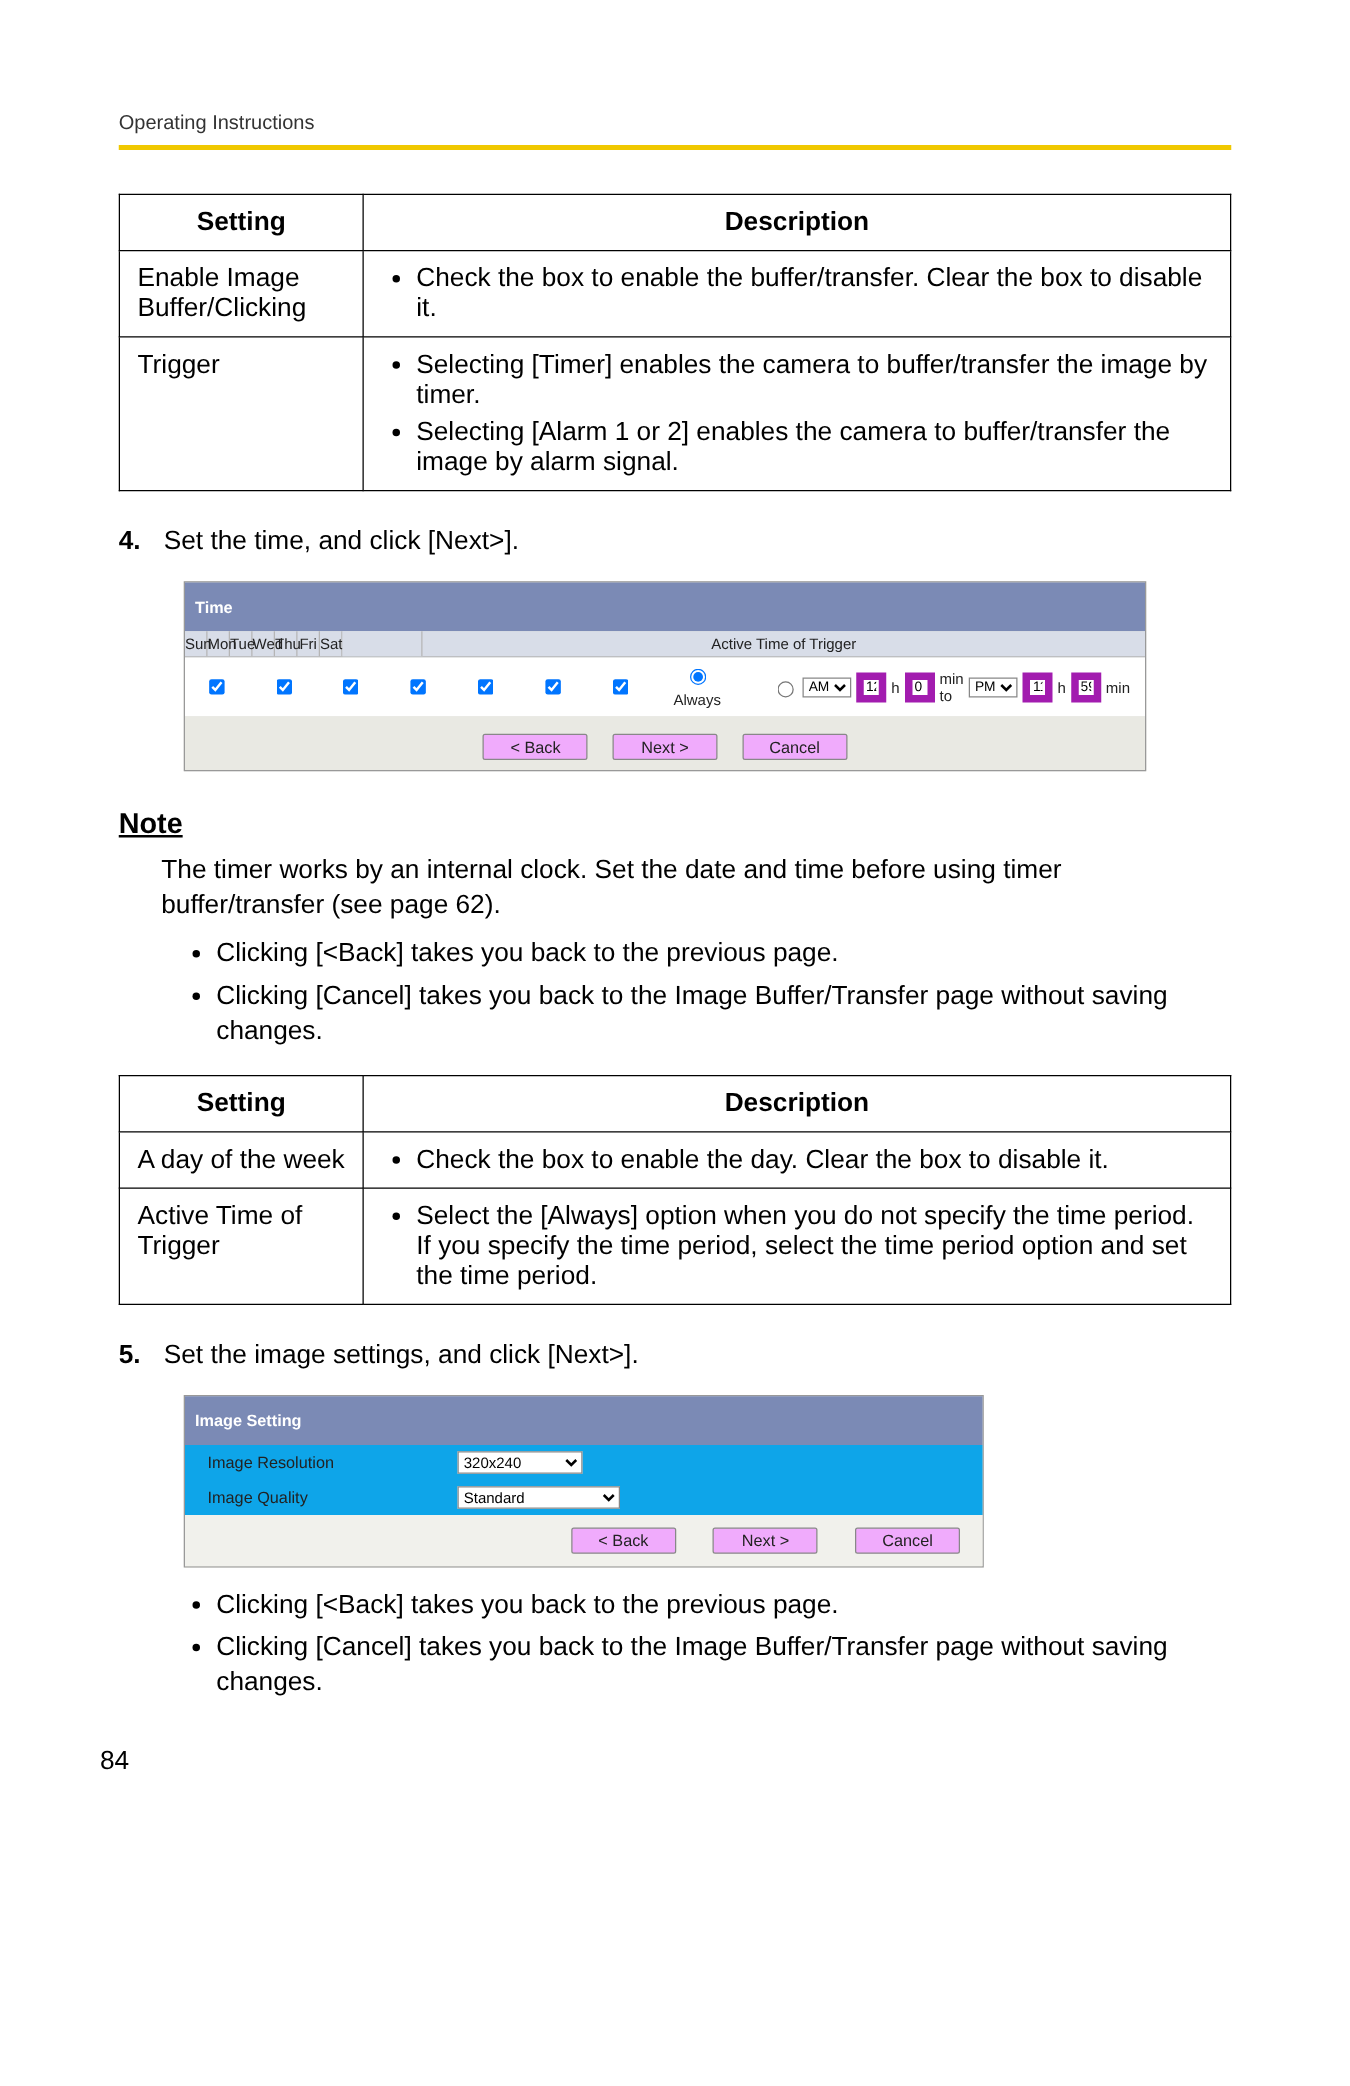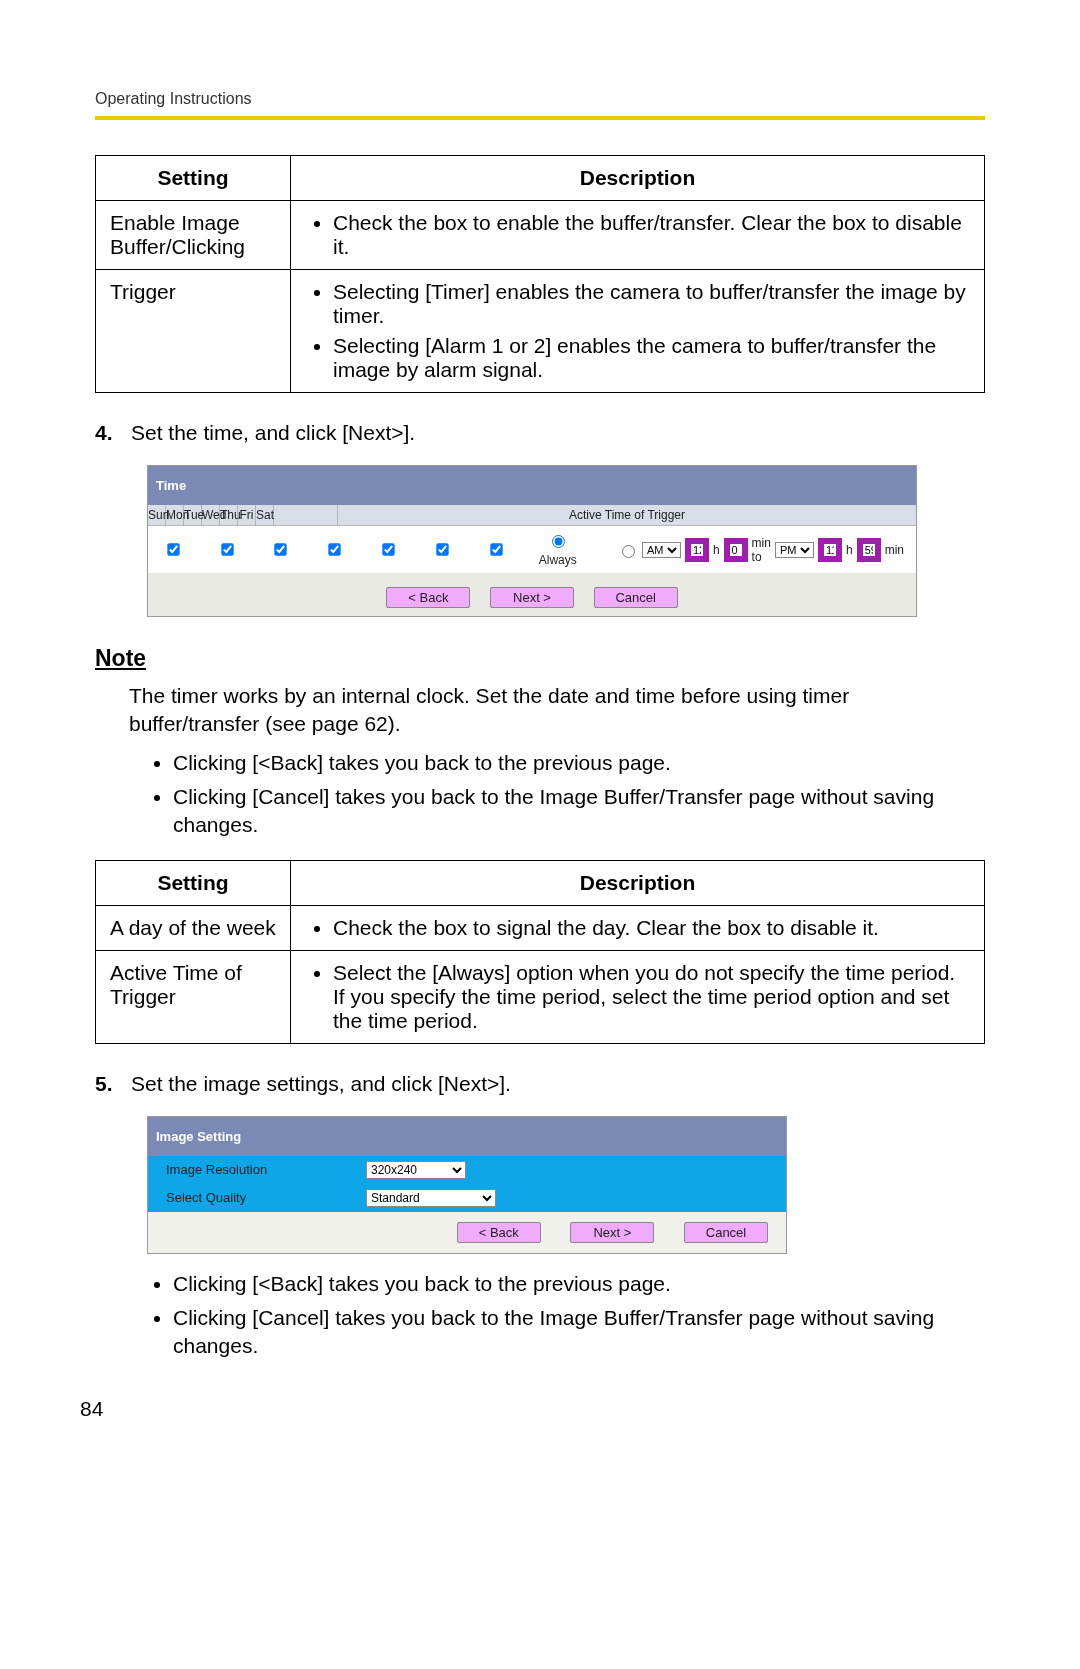--- a/index.html
+++ b/index.html
@@ -294,21 +294,21 @@
   <table class="settings-table">
     <tbody>
         <tr>
       <th class="col-setting">Setting</th>
       <th>Description</th>
     </tr>
     <tr>
       <td>A day of the week</td>
       <td>
         <ul class="desc-list">
-          <li>Check the box to signal the day. Clear the box to disable it.</li>
+          <li>Check the box to enable the day. Clear the box to disable it.</li>
         </ul>
       </td>
     </tr>
     <tr>
       <td>Active Time of Trigger</td>
       <td>
         <ul class="desc-list">
           <li>Select the [Always] option when you do not specify the time period. If you specify the time period, select the time period option and set the time period.</li>
         </ul>
       </td>
@@ -321,21 +321,21 @@
     <div class="step-text">Set the image settings, and click [Next&gt;].</div>
   </div>
 
   <div class="img-panel-wrap">
     <div class="panel-title">Image Setting</div>
     <div class="img-row">
       <div class="lbl">Image Resolution</div>
       <select><option>320x240</option></select>
     </div>
     <div class="img-row">
-      <div class="lbl">Select Quality</div>
+      <div class="lbl">Image Quality</div>
       <select style="min-width:130px"><option>Standard</option></select>
     </div>
     <div class="img-btn-bar">
       <span class="win-btn">&lt; Back</span>
       <span class="win-btn">Next &gt;</span>
       <span class="win-btn">Cancel</span>
     </div>
   </div>
 
   <ul class="body-list">

